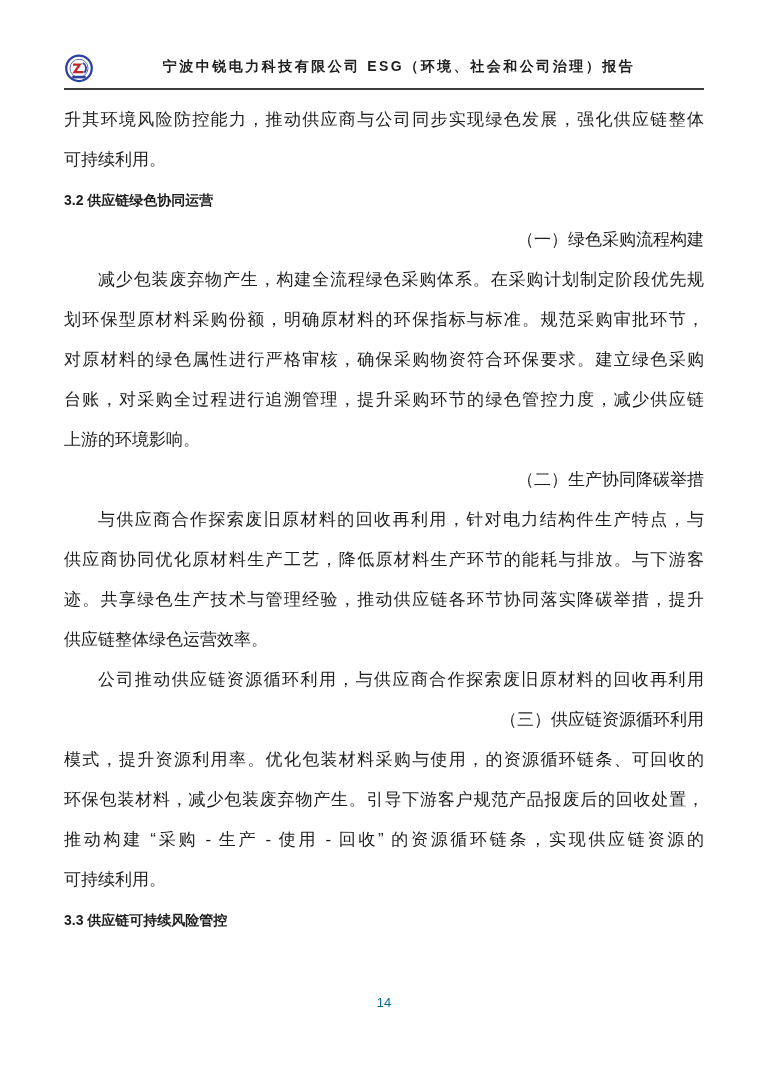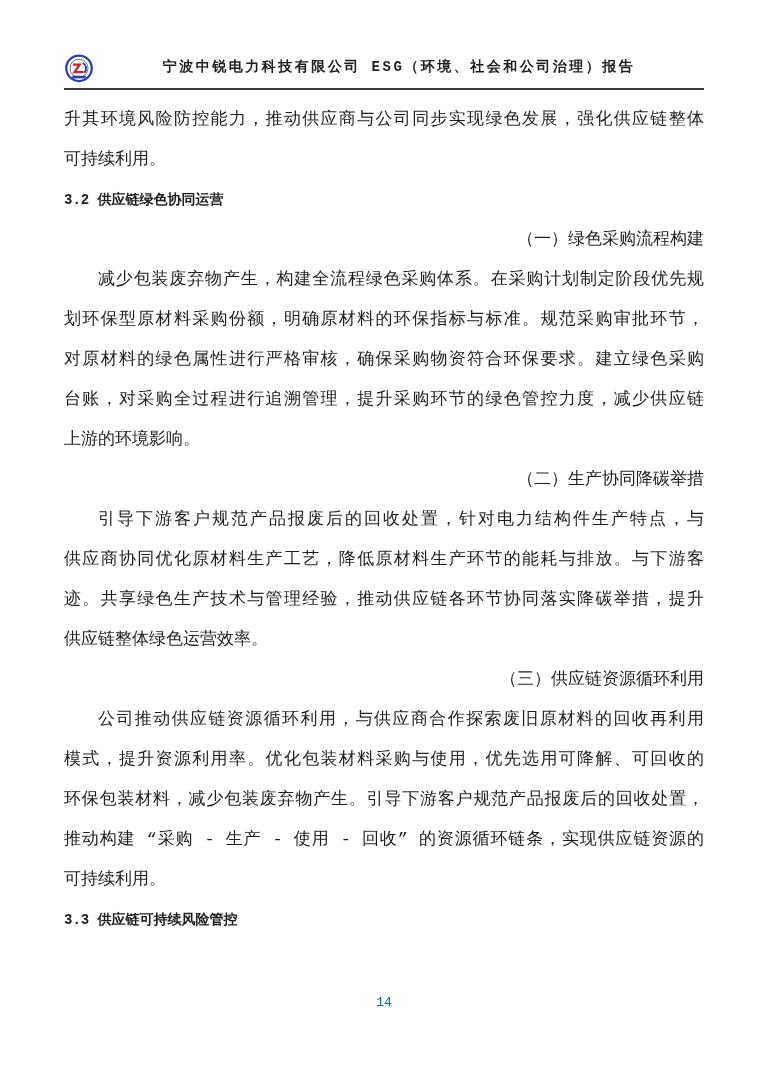--- a/index.html
+++ b/index.html
@@ -2,21 +2,21 @@
 <html><head>
 <meta charset="utf-8">
 <style>
   html, body { margin: 0; padding: 0; background: #ffffff; }
   .page {
     position: relative;
     width: 768px;
     height: 1086px;
     background: #ffffff;
     color: #1e1e1e;
-    font-family: Liberation Mono, monospace;
+    font-family: Liberation Sans, sans-serif;
     overflow: hidden;
   }
   
   .hdr {
     position: absolute;
     left: 64px;
     right: 64px;
     top: 52px;
     height: 36px;
     border-bottom: 2px solid #3c3c3c;
@@ -97,28 +97,28 @@
     <h2 class="line h">3.2 供应链绿色协同运营</h2>
 
     <p class="line sub">（一）绿色采购流程构建</p>
     <p class="line just ind">减少包装废弃物产生，构建全流程绿色采购体系。在采购计划制定阶段优先规</p>
     <p class="line just">划环保型原材料采购份额，明确原材料的环保指标与标准。规范采购审批环节，</p>
     <p class="line just">对原材料的绿色属性进行严格审核，确保采购物资符合环保要求。建立绿色采购</p>
     <p class="line just">台账，对采购全过程进行追溯管理，提升采购环节的绿色管控力度，减少供应链</p>
     <p class="line end">上游的环境影响。</p>
 
     <p class="line sub">（二）生产协同降碳举措</p>
-    <p class="line just ind">引导下游客户规范产品报废后的回收处置，针对电力结构件生产特点，与</p>
+    <p class="line just ind">与供应商合作探索废旧原材料的回收再利用，针对电力结构件生产特点，与</p>
     <p class="line just">供应商协同优化原材料生产工艺，降低原材料生产环节的能耗与排放。与下游客</p>
     <p class="line just">迹。共享绿色生产技术与管理经验，推动供应链各环节协同落实降碳举措，提升</p>
     <p class="line end">供应链整体绿色运营效率。</p>
 
+    <p class="line just ind">公司推动供应链资源循环利用，与供应商合作探索废旧原材料的回收再利用</p>
     <p class="line sub">（三）供应链资源循环利用</p>
-    <p class="line just ind">公司推动供应链资源循环利用，与供应商合作探索废旧原材料的回收再利用</p>
-    <p class="line just">模式，提升资源利用率。优化包装材料采购与使用，优先选用可降解、可回收的</p>
+    <p class="line just">模式，提升资源利用率。优化包装材料采购与使用，的资源循环链条、可回收的</p>
     <p class="line just">环保包装材料，减少包装废弃物产生。引导下游客户规范产品报废后的回收处置，</p>
     <p class="line just">推动构建 “采购 - 生产 - 使用 - 回收” 的资源循环链条，实现供应链资源的</p>
     <p class="line end">可持续利用。</p>
 
     <h2 class="line h">3.3 供应链可持续风险管控</h2>
   </div>
 
   <div class="ftr">
     <span>14</span>
   </div>

